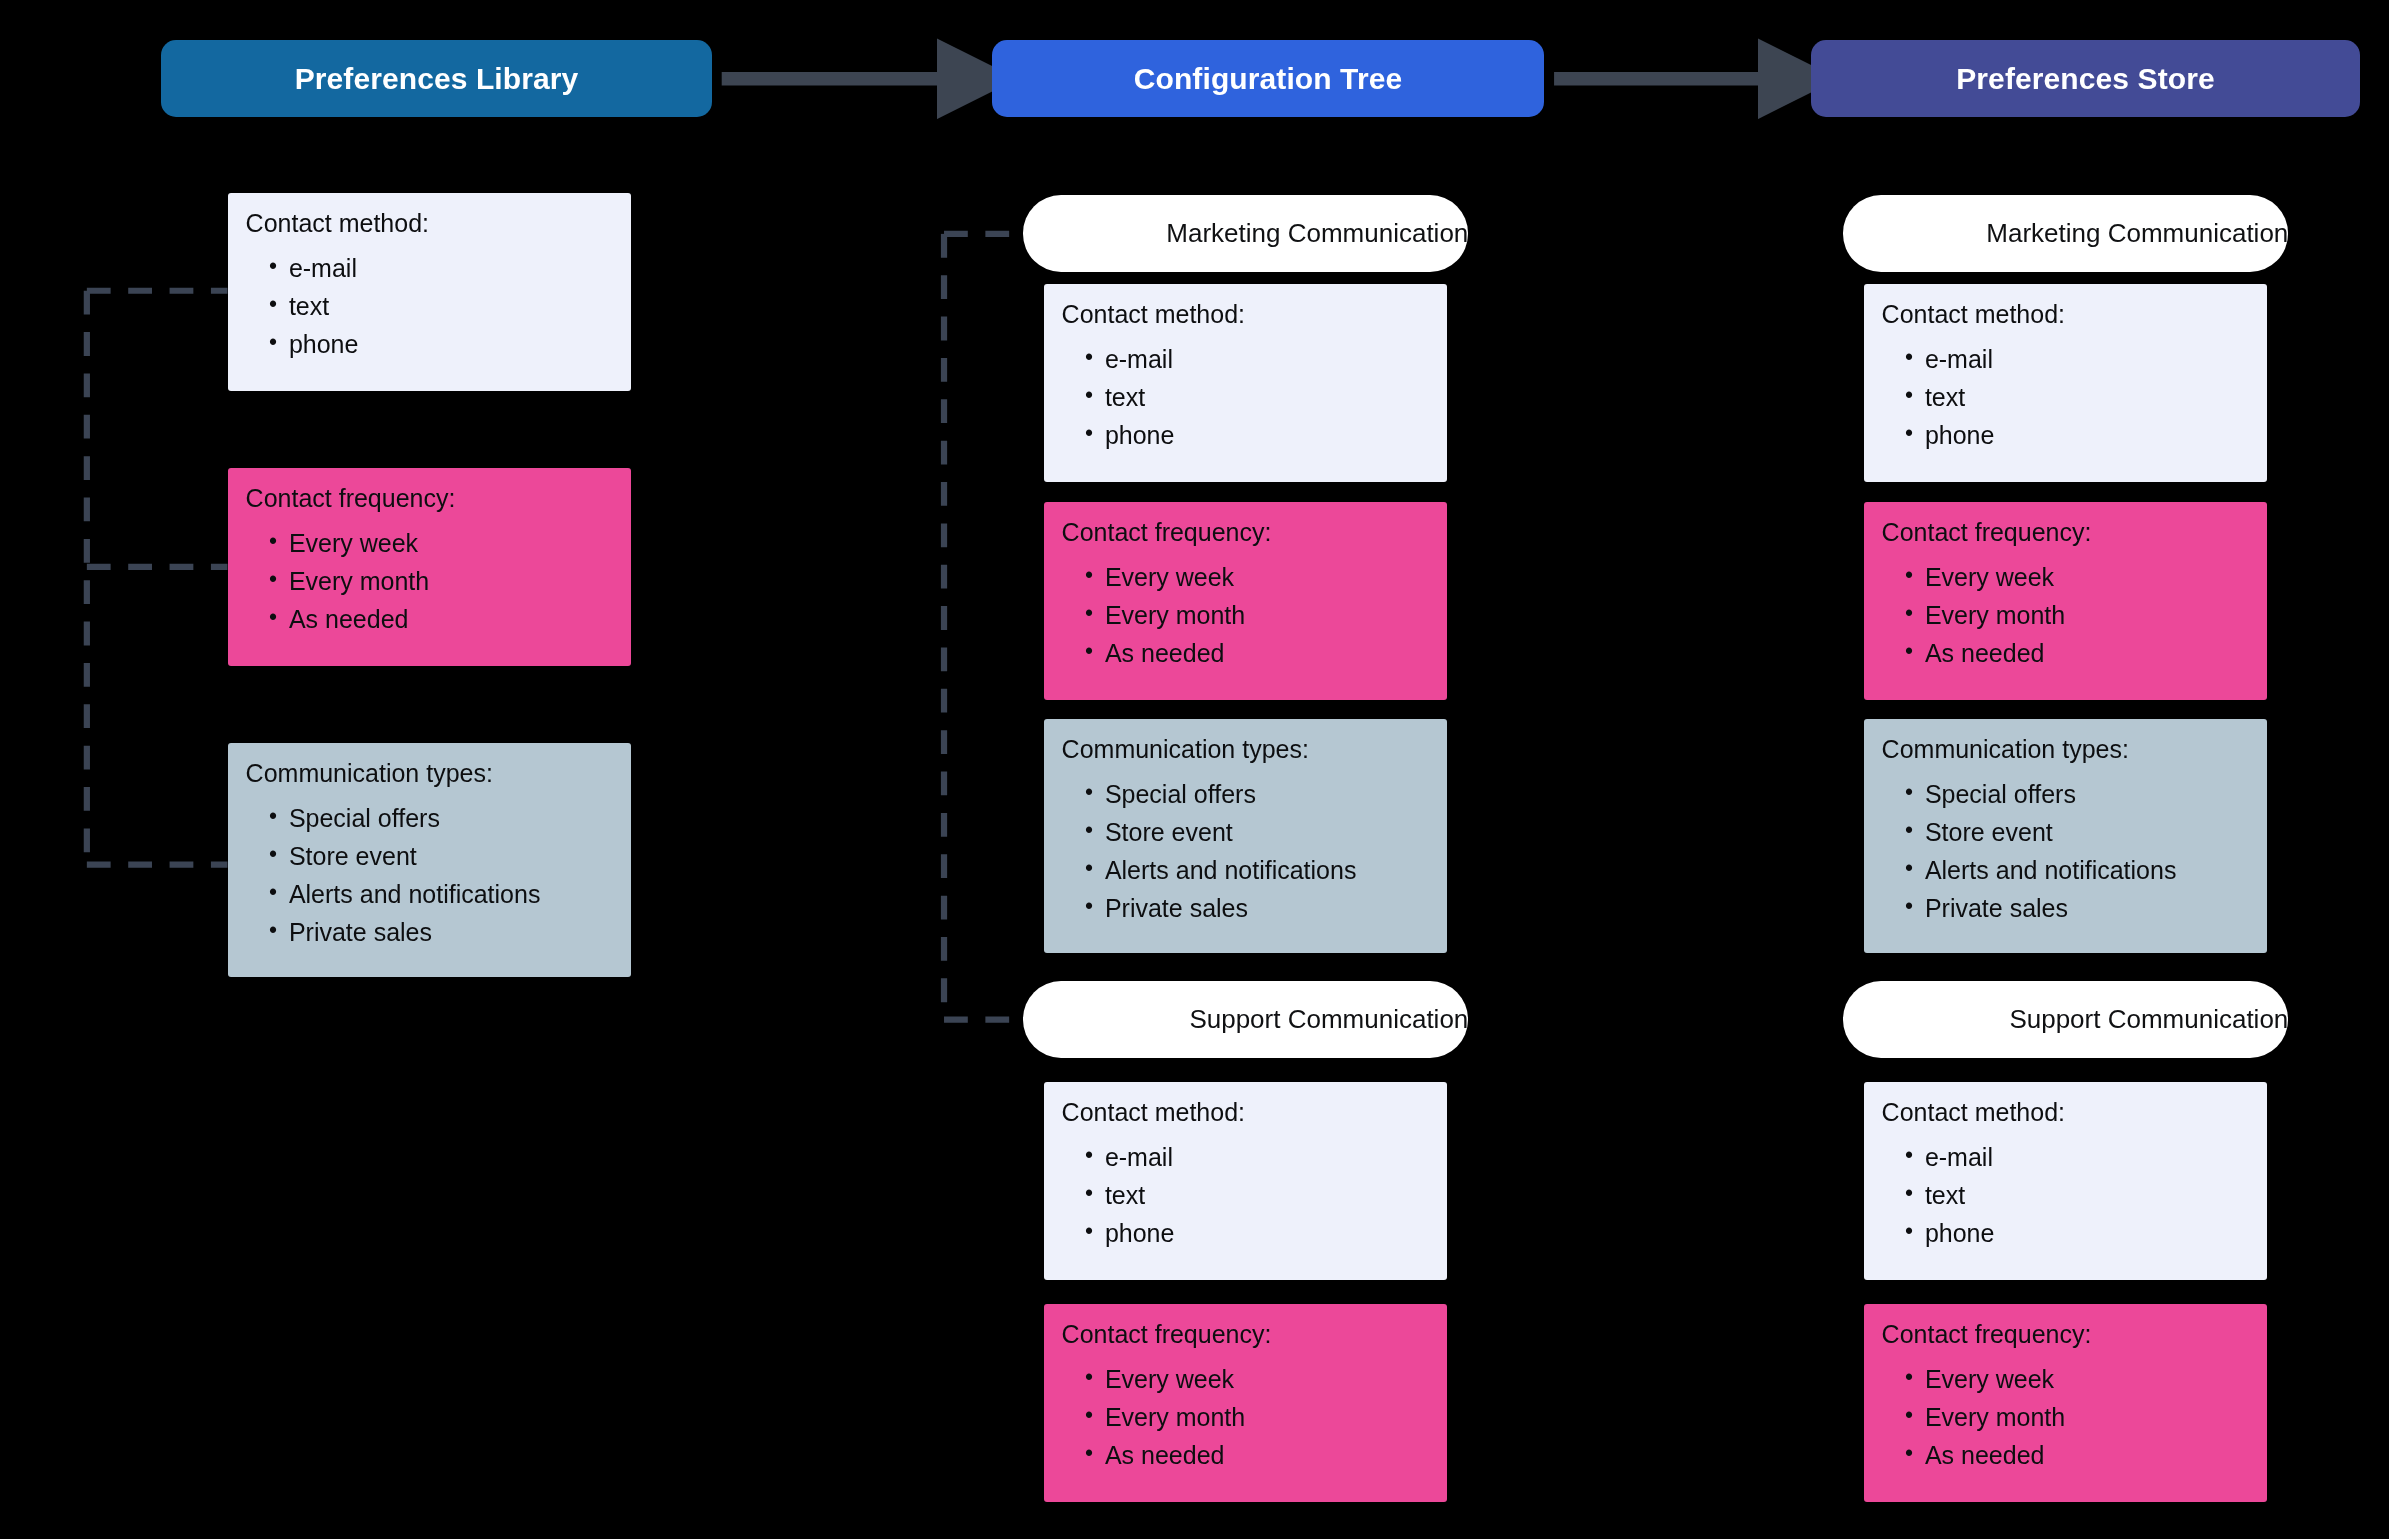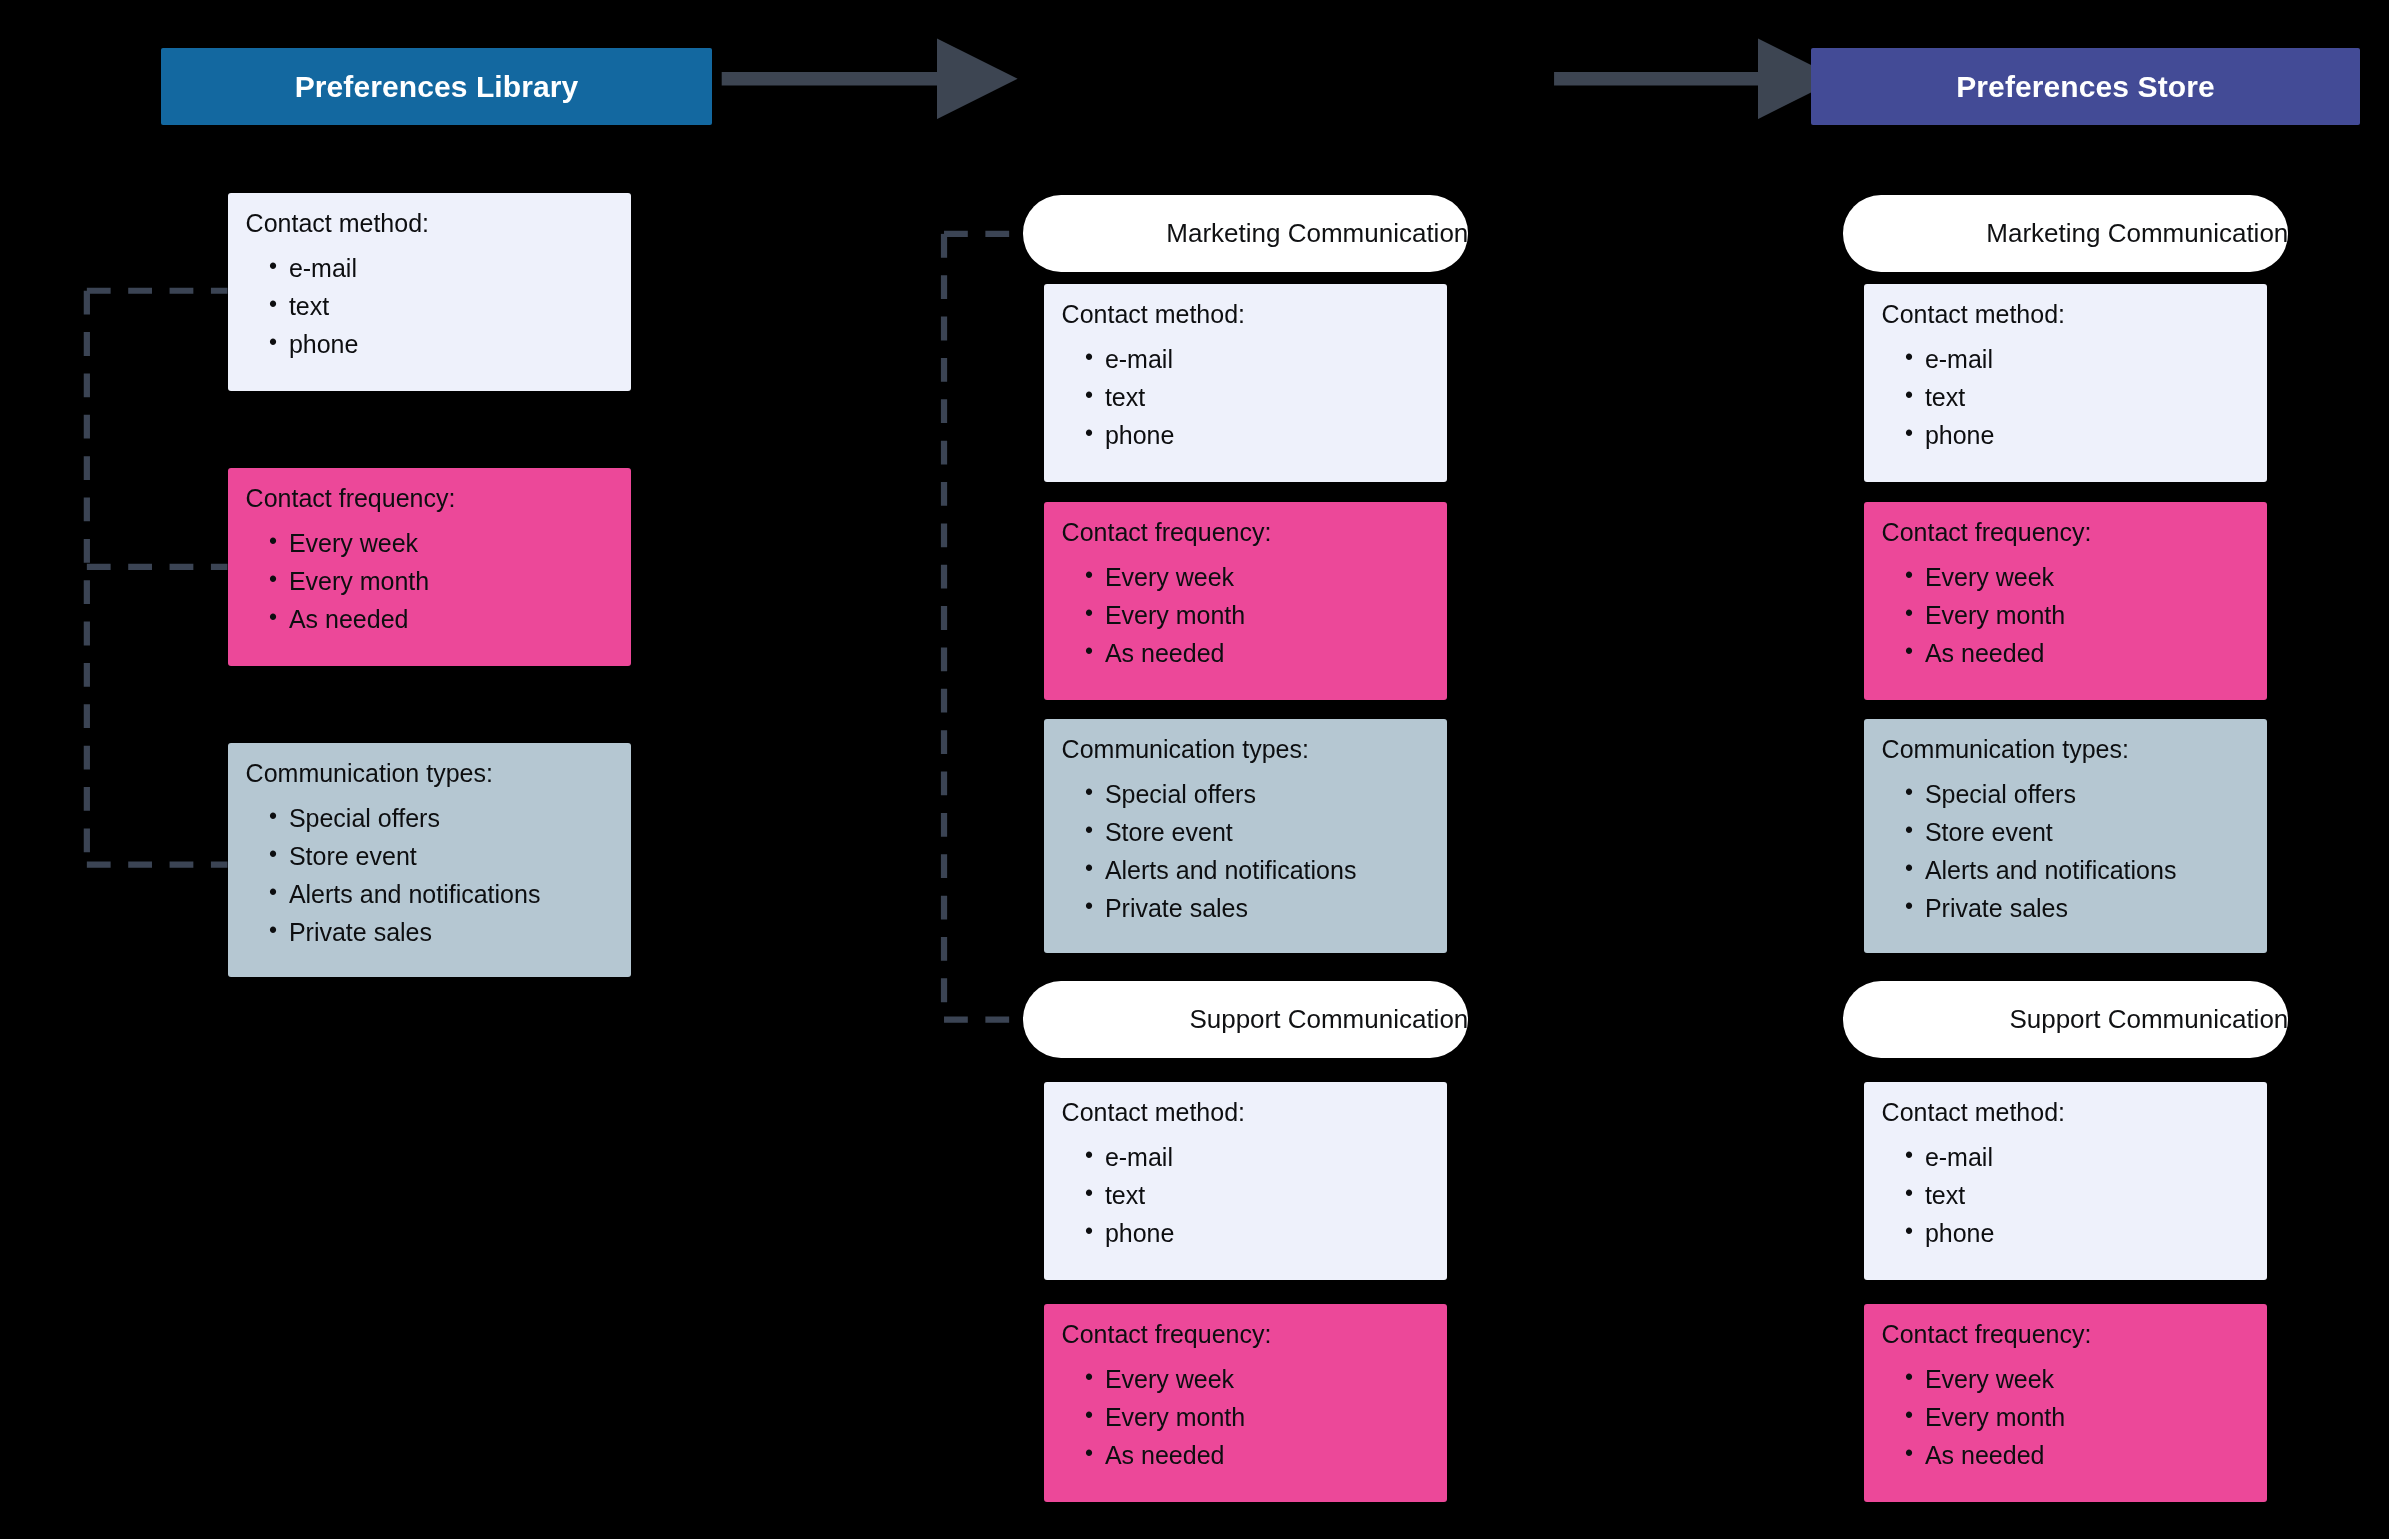--- a/index.html
+++ b/index.html
@@ -37,23 +37,23 @@
   .header-row {
     position: absolute;
     left: 0;
     top: 0;
     width: 2389px;
     height: 155px;
     z-index: 3;
   }
   .header-box {
     position: absolute;
-    top: 48px;
+    top: 40px;
     height: 77px;
-    border-radius: 2px;
+    border-radius: 15px;
     display: flex;
     align-items: center;
     justify-content: center;
     color: #ffffff;
     font-size: 30px;
     font-weight: bold;
     letter-spacing: 0.1px;
     box-sizing: border-box;
   }
   .header-box.h1 { left: 161px;  width: 551px; background: #1368a0; }
@@ -156,20 +156,23 @@
       <path d="M1826,452 L1826,1972"></path>
       <path d="M1826,452 L1990,452"></path>
       <path d="M1826,1972 L1990,1972"></path>
     </g>
   </svg>
 
   <div class="header-row">
     <div class="header-box h1">
       <span>Preferences Library</span>
     </div>
+    <div class="header-box h2">
+      <span>Configuration Tree</span>
+    </div>
     <div class="header-box h3">
       <span>Preferences Store</span>
     </div>
   </div>
 
   <div class="column col-1">
 
     <div class="card tone-method size-3" style="top:193px">
       <p class="card-title">Contact method:</p>
       <ul class="card-list">

